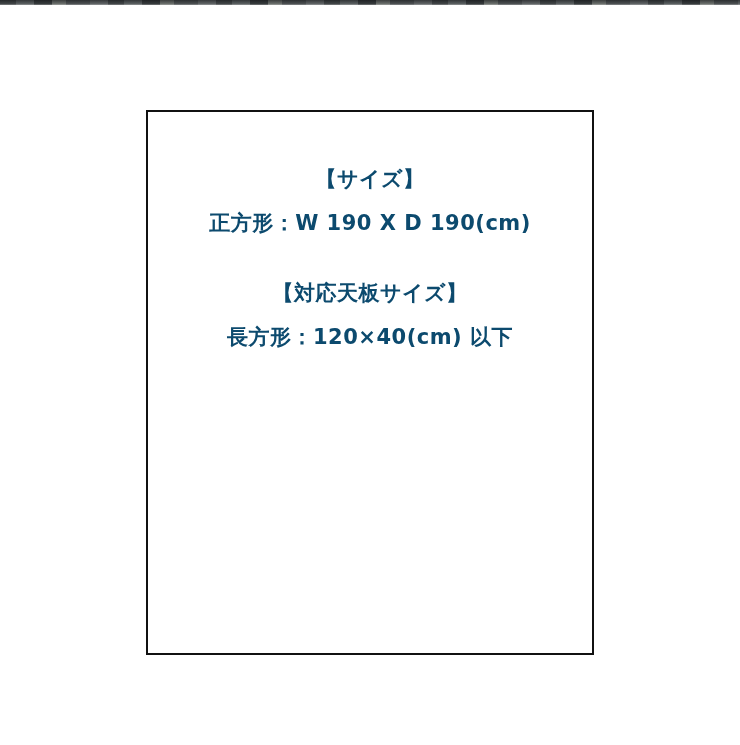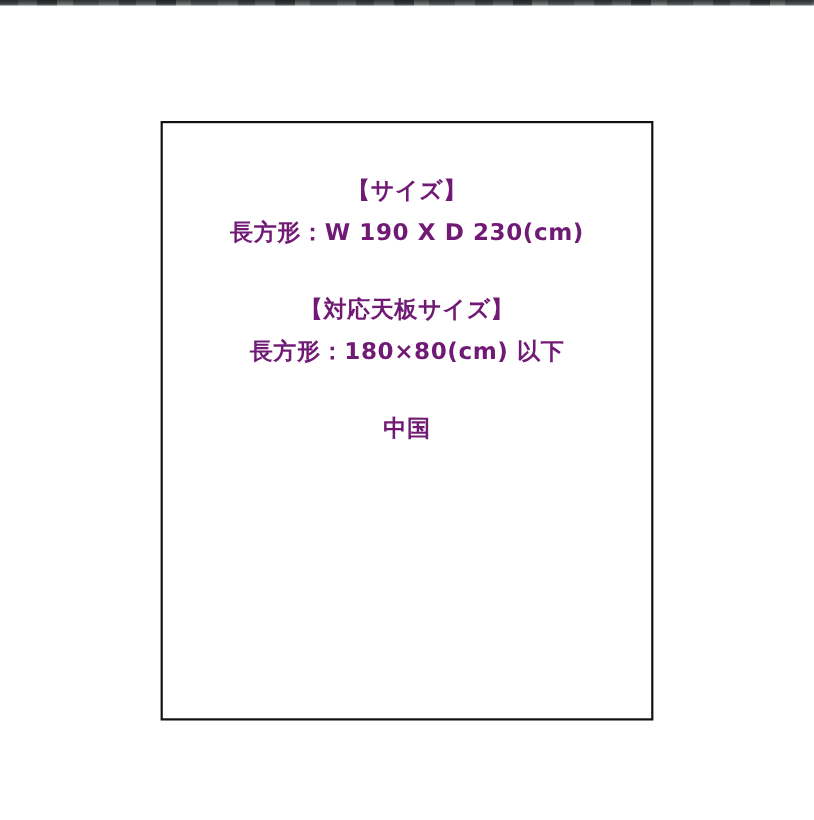--- a/index.html
+++ b/index.html
@@ -41,50 +41,49 @@
     height: 545px;
     border: 2px solid #111111;
     background: #ffffff;
     text-align: center;
     padding-top: 41px;
   }
   .spec-section {
     margin: 0 0 34px 0;
   }
   .spec-section p {
-    margin: 2px;
+    margin: 8px;
     font-size: 21px;
     line-height: 36px;
     font-weight: bold;
-    color: #701a75;
+    color: #0c4a6e;
     letter-spacing: 0.5px;
     white-space: nowrap;
   }
 </style>
 </head>
 <body>
 
 <div id="screen">
 
   <div class="photo-strip"></div>
 
   <div class="spec-box">
 
     <div class="spec-section">
       <p>【サイズ】</p>
-      <p>長方形：W 190 X D 230(cm)</p>
+      <p>正方形：W 190 X D 190(cm)</p>
     </div>
 
     <div class="spec-section">
       <p>【対応天板サイズ】</p>
-      <p>長方形：180×80(cm) 以下</p>
+      <p>長方形：120×40(cm) 以下</p>
     </div>
 
     <div class="spec-section">
     </div>
 
     <div class="spec-section">
-      <p>中国</p>
     </div>
 
   </div>
 
 </div>
 
 </body></html>

